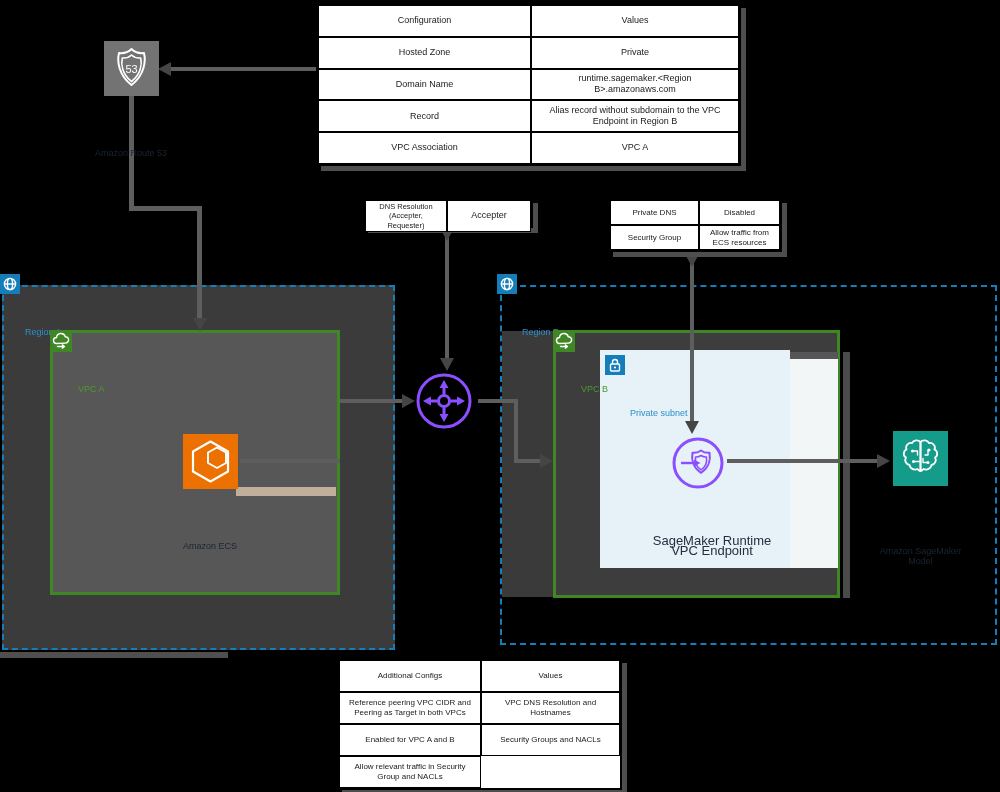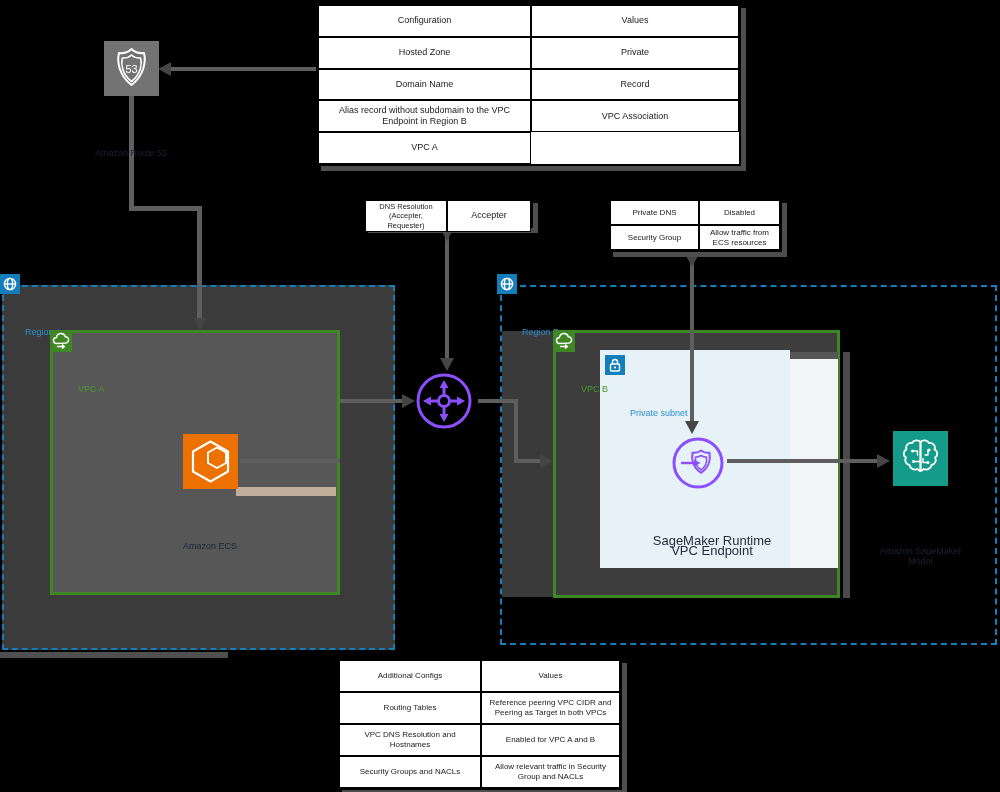--- a/index.html
+++ b/index.html
@@ -233,20 +233,21 @@
     <div>Amazon SageMaker</div>
     <div>Model</div>
   </div>
 
   <div class="dtable" id="config-table">
     <div class="tcell">Configuration</div>
     <div class="tcell">Values</div>
     <div class="tcell">Hosted Zone</div>
     <div class="tcell">Private</div>
     <div class="tcell">Domain Name</div>
+    <div class="tcell">runtime.sagemaker.&lt;Region B&gt;.amazonaws.com</div>
     <div class="tcell">Record</div>
     <div class="tcell">Alias record without subdomain to the VPC Endpoint in Region B</div>
     <div class="tcell">VPC Association</div>
     <div class="tcell">VPC A</div>
   </div>
 
   <div class="dtable" id="dns-table">
     <div class="tcell">DNS Resolution (Accepter, Requester)</div>
     <div class="tcell" style="font-size:9px;">Accepter</div>
   </div>
@@ -254,21 +255,20 @@
   <div class="dtable" id="pdns-table">
     <div class="tcell">Private DNS</div>
     <div class="tcell">Disabled</div>
     <div class="tcell">Security Group</div>
     <div class="tcell">Allow traffic from ECS resources</div>
   </div>
 
   <div class="dtable" id="add-table">
     <div class="tcell">Additional Configs</div>
     <div class="tcell">Values</div>
-    <div class="tcell">Routing Tables</div>
     <div class="tcell">Reference peering VPC CIDR and Peering as Target in both VPCs</div>
     <div class="tcell">VPC DNS Resolution and Hostnames</div>
     <div class="tcell">Enabled for VPC A and B</div>
     <div class="tcell">Security Groups and NACLs</div>
     <div class="tcell">Allow relevant traffic in Security Group and NACLs</div>
   </div>
 
 </div>
 
 </body></html>

